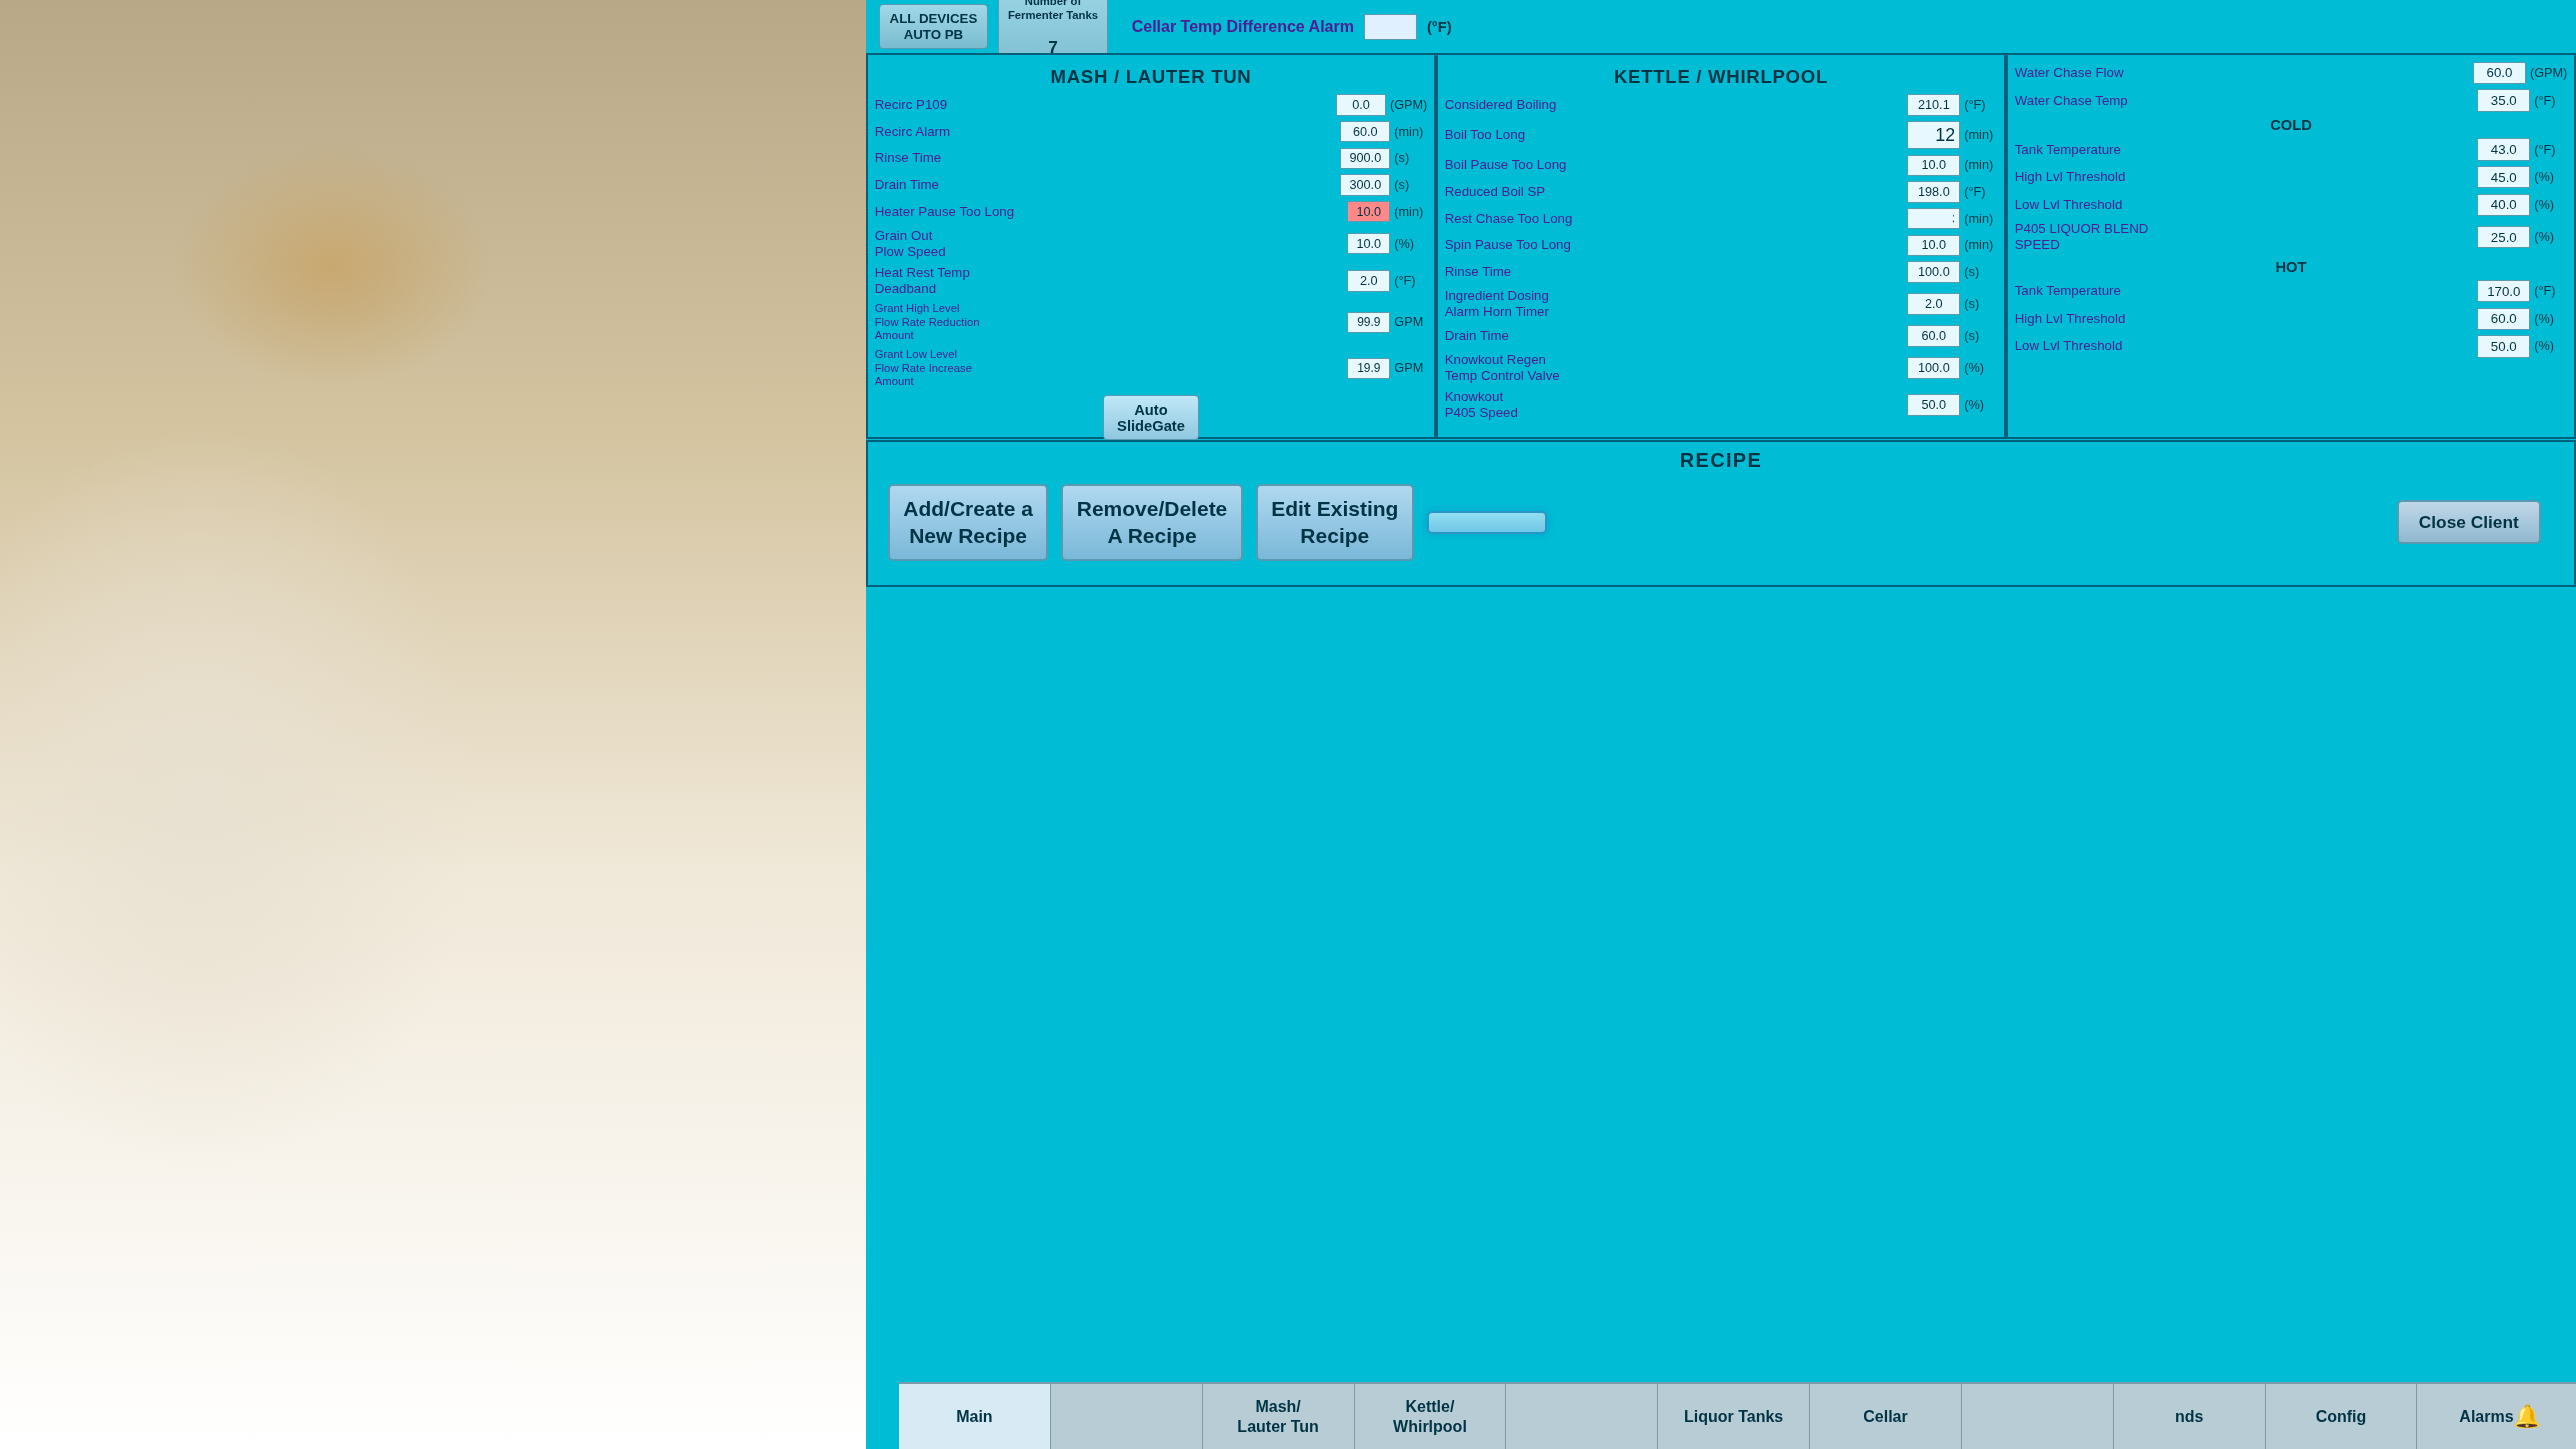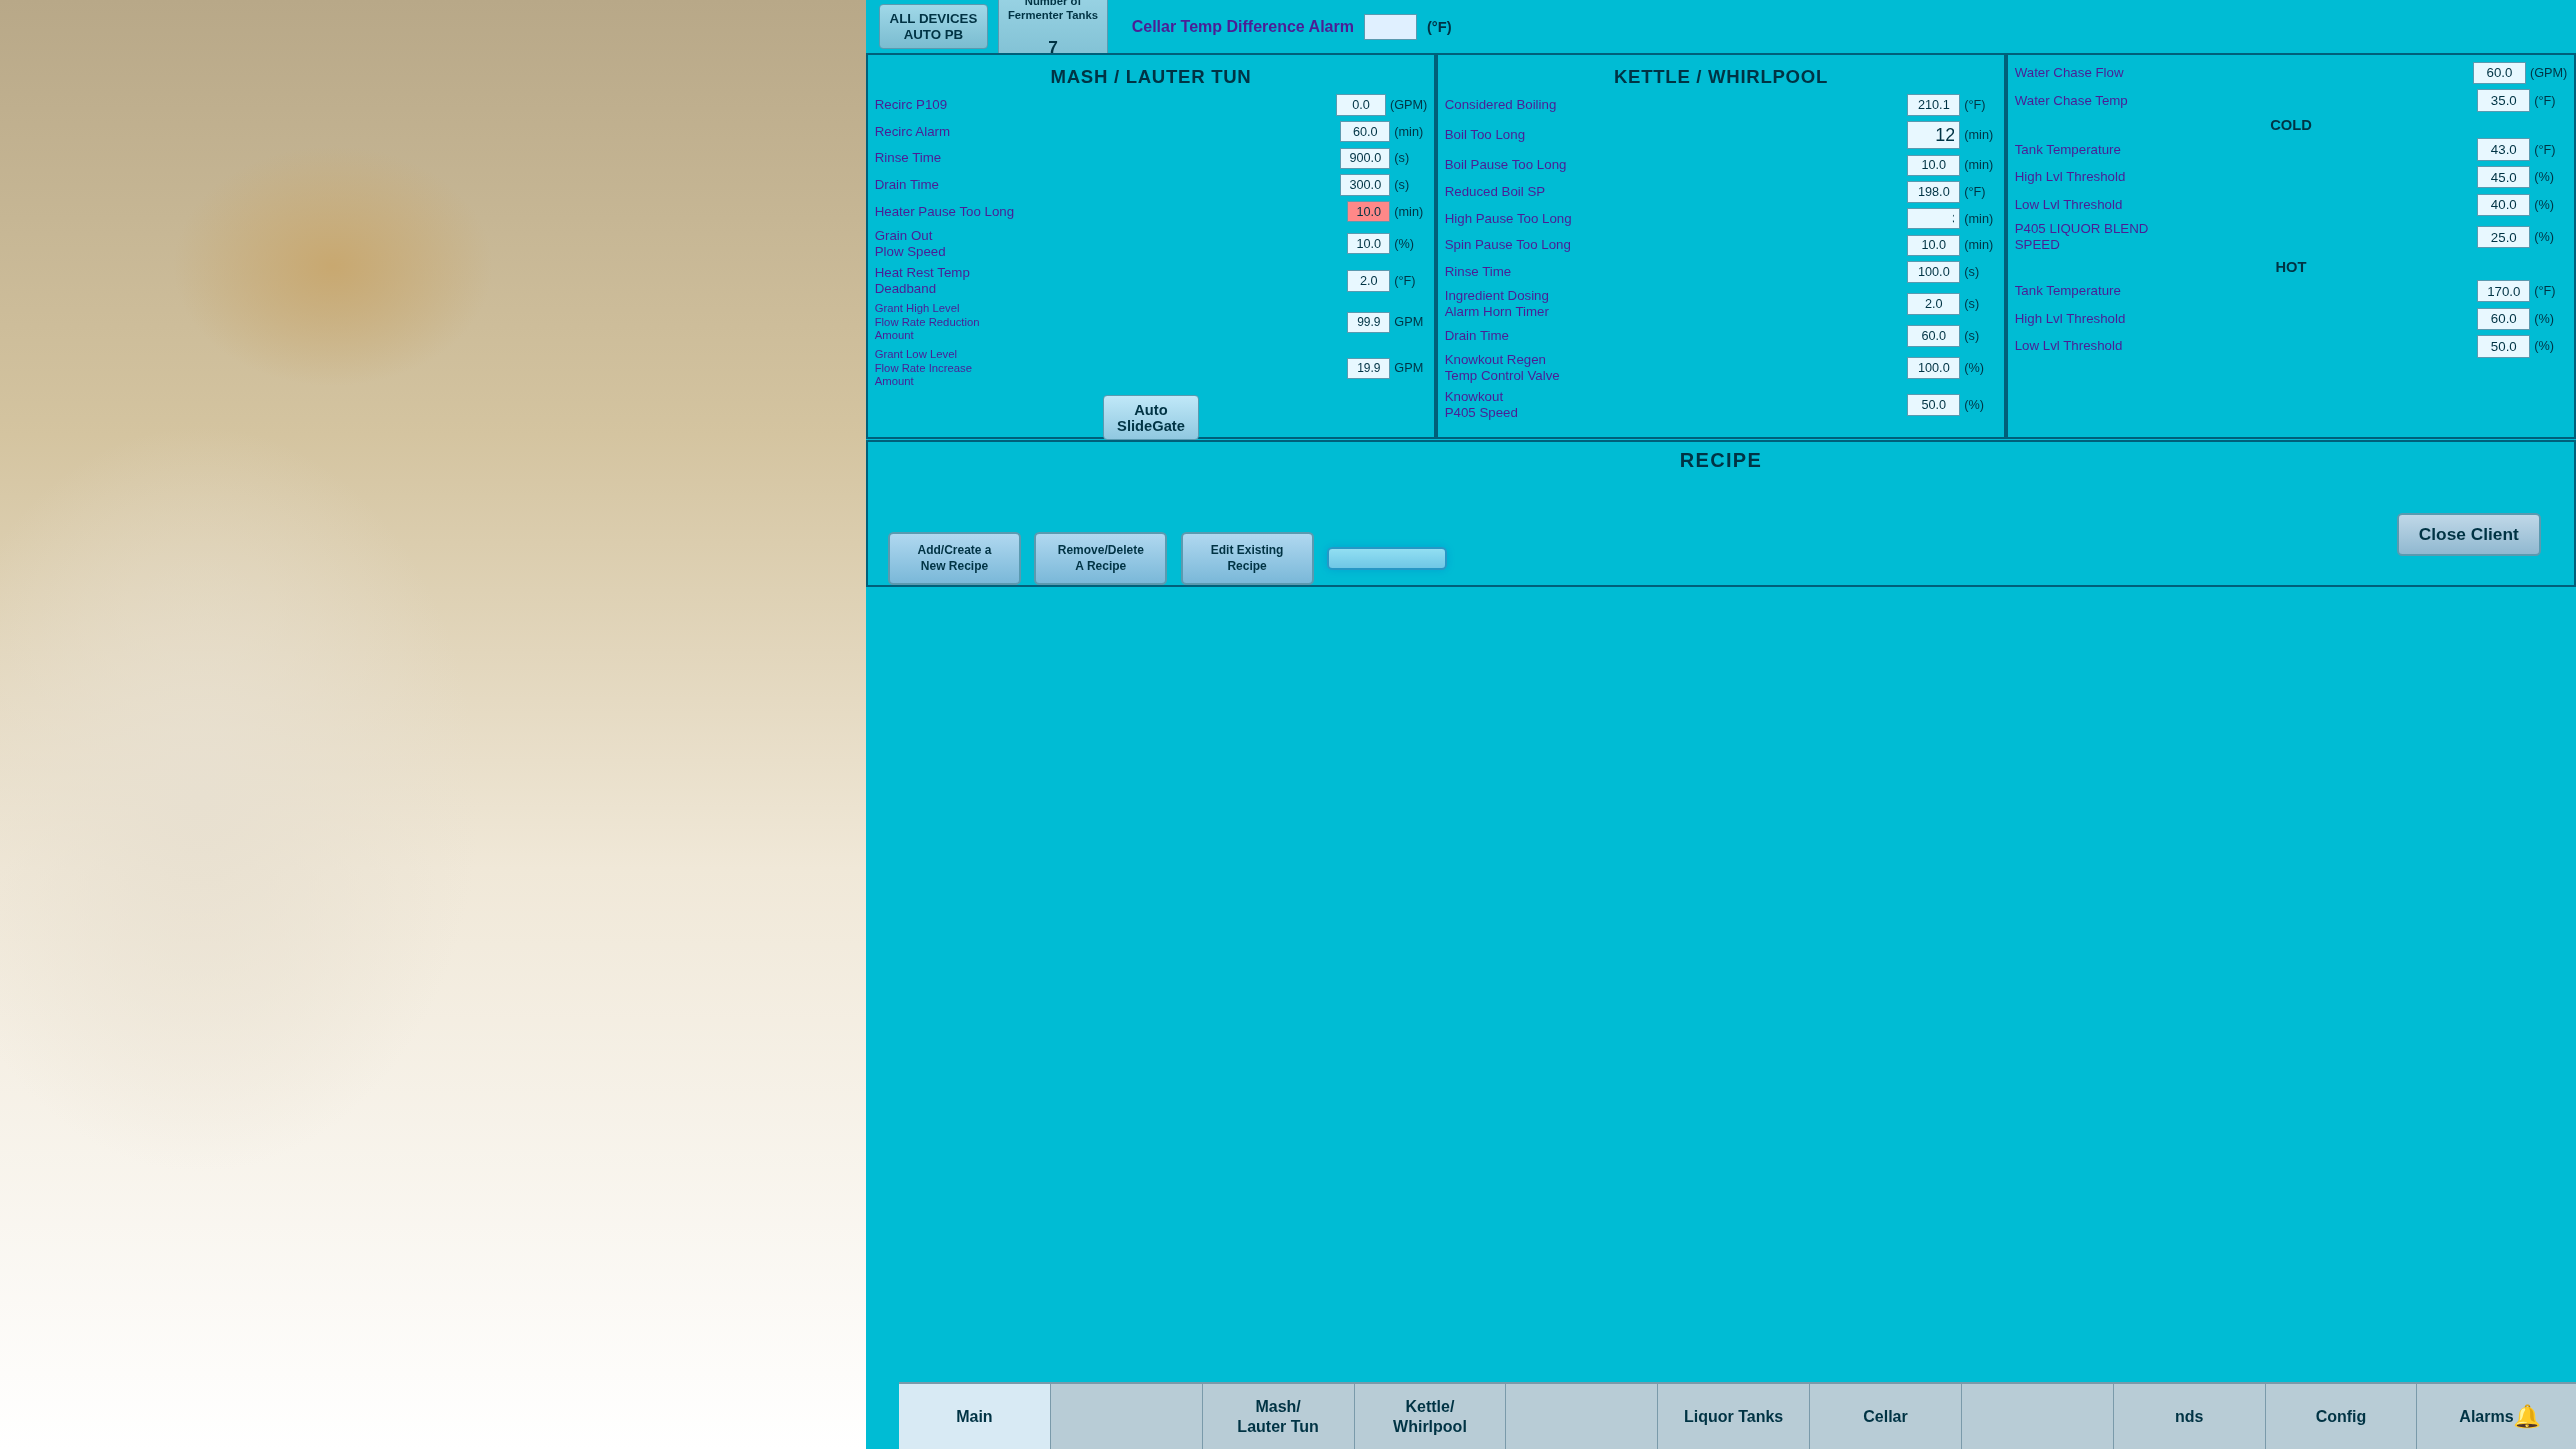--- a/index.html
+++ b/index.html
@@ -199,28 +199,27 @@
       justify-content: flex-start;
       gap: 13.3px;
       padding: 6.7px 20px;
     }
 
     .recipe-btn {
       background: linear-gradient(180deg, #b0d8f0 0%, #7ab8d8 100%);
       border: 2px solid #5a9ab0;
       border-radius: 5.3px;
       padding: 9.3px 13.3px;
-      font-size: 12px;
+      font-size: 21px;
       font-weight: bold;
       color: #003344;
       cursor: pointer;
       text-align: center;
       min-width: 133px;
       line-height: 1.3;
-      margin-top: 48px;
     }
 
     .recipe-btn.active {
       background: linear-gradient(180deg, #d0eeff 0%, #a0ccee 100%);
       border-color: #3a88c0;
       box-shadow: 0 0 8px rgba(0,100,200,0.4);
     }
 
     .close-client-btn {
       background: linear-gradient(180deg, #c0d8e8 0%, #90b8d0 100%);
@@ -381,21 +380,21 @@
         <span class="field-label">Boil Pause Too Long</span>
         <input class="field-value" type="text" value="10.0" style="width: 53px; font-size: 12.7px;">
         <span class="field-unit">(min)</span>
       </div>
       <div class="field-row">
         <span class="field-label">Reduced Boil SP</span>
         <input class="field-value" type="text" value="198.0" style="width: 53px; font-size: 12.7px;">
         <span class="field-unit">(°F)</span>
       </div>
       <div class="field-row">
-        <span class="field-label">High Pause Too Long</span>
+        <span class="field-label">Rest Chase Too Long</span>
         <input class="field-value" type="text" value="30.0" style="width: 53px; font-size: 12.7px; padding-left: 44px;">
         <span class="field-unit">(min)</span>
       </div>
       <div class="field-row">
         <span class="field-label">Spin Pause Too Long</span>
         <input class="field-value" type="text" value="10.0" style="width: 53px; font-size: 12.7px;">
         <span class="field-unit">(min)</span>
       </div>
       <div class="field-row">
         <span class="field-label">Rinse Time</span>

